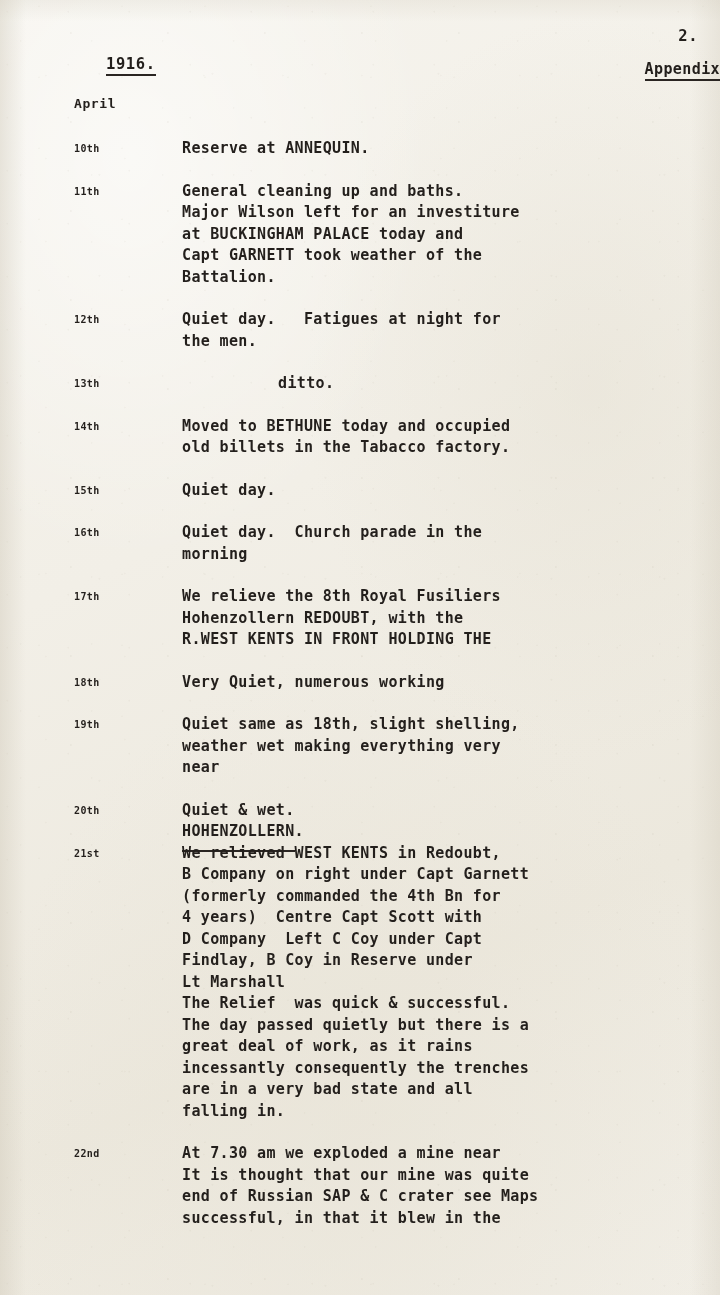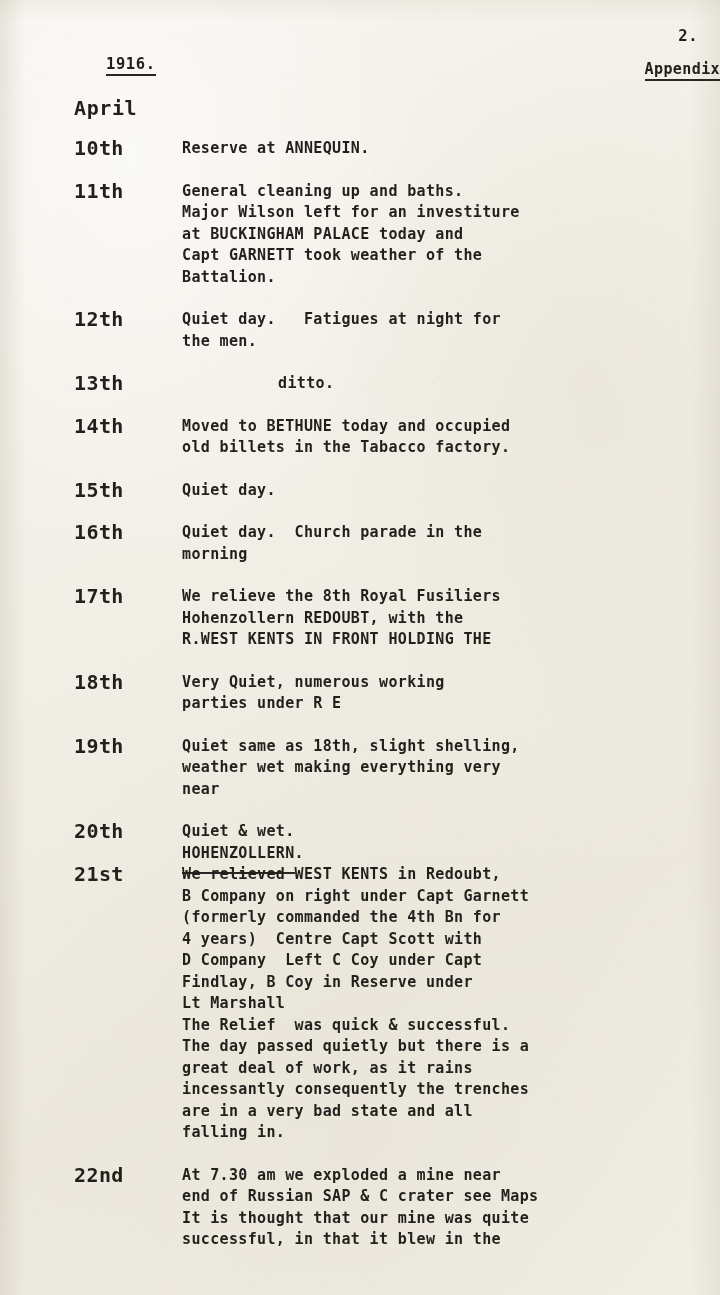--- a/index.html
+++ b/index.html
@@ -84,21 +84,21 @@
     letter-spacing: 0.6px;
     border-bottom: 2px solid #2a2522;
     padding-bottom: 1px;
     margin-left: 32px;
   }
 
   .month {
     position: absolute;
     top: 96px;
     left: 74px;
-    font-size: 20px;
+    font-size: 13px;
     font-weight: 700;
     letter-spacing: 0.6px;
   }
 
   
   .entries {
     position: absolute;
     top: 138px;
     left: 0;
     right: 0;
@@ -109,21 +109,21 @@
     align-items: flex-start;
     margin-bottom: 21px;
   }
   .entry.tight { margin-bottom: 0px; justify-content: space-between; }
 
   .entry-date {
     width: 108px;
     flex: 0 0 108px;
     padding-left: 74px;
     box-sizing: border-box;
-    font-size: 20px;
+    font-size: 10px;
     font-weight: 700;
     letter-spacing: 0.4px;
     line-height: 21.5px;
     white-space: nowrap;
   }
 
   .entry-body {
     flex: 1 1 auto;
     padding-left: 74px;
     box-sizing: border-box;
@@ -189,34 +189,34 @@
         <div class="entry">
           <div class="entry-date">16th</div>
           <div class="entry-body"><span class="entry-line">Quiet day.  Church parade in the</span><span class="entry-line">morning</span></div>
         </div>
         <div class="entry">
           <div class="entry-date">17th</div>
           <div class="entry-body"><span class="entry-line">We relieve the 8th Royal Fusiliers</span><span class="entry-line">Hohenzollern REDOUBT, with the</span><span class="entry-line">R.WEST KENTS IN FRONT HOLDING THE</span></div>
         </div>
         <div class="entry">
           <div class="entry-date">18th</div>
-          <div class="entry-body"><span class="entry-line">Very Quiet, numerous working</span><span class="entry-line">parties under R E</span></div>
+          <div class="entry-body"><span class="entry-line">Very Quiet, numerous working</span></div>
         </div>
         <div class="entry">
           <div class="entry-date">19th</div>
           <div class="entry-body"><span class="entry-line">Quiet same as 18th, slight shelling,</span><span class="entry-line">weather wet making everything very</span><span class="entry-line">near</span></div>
         </div>
         <div class="entry tight">
           <div class="entry-date">20th</div>
           <div class="entry-body"><span class="entry-line">Quiet &amp; wet.</span><span class="entry-line"><span class="underline-word">HOHENZOLLERN</span><span>.</span></span></div>
         </div>
         <div class="entry">
           <div class="entry-date">21st</div>
           <div class="entry-body"><span class="entry-line">We relieved WEST KENTS in Redoubt,</span><span class="entry-line">B Company on right under Capt Garnett</span><span class="entry-line">(formerly commanded the 4th Bn for</span><span class="entry-line">4 years)  Centre Capt Scott with</span><span class="entry-line">D Company  Left C Coy under Capt</span><span class="entry-line">Findlay, B Coy in Reserve under</span><span class="entry-line">Lt Marshall</span><span class="entry-line">The Relief  was quick &amp; successful.</span><span class="entry-line">The day passed quietly but there is a</span><span class="entry-line">great deal of work, as it rains</span><span class="entry-line">incessantly consequently the trenches</span><span class="entry-line">are in a very bad state and all</span><span class="entry-line">falling in.</span></div>
         </div>
         <div class="entry">
           <div class="entry-date">22nd</div>
-          <div class="entry-body"><span class="entry-line">At 7.30 am we exploded a mine near</span><span class="entry-line">end of Russian SAP &amp; C crater see Maps</span><span class="entry-line">It is thought that our mine was quite</span><span class="entry-line">successful, in that it blew in the</span></div>
+          <div class="entry-body"><span class="entry-line">At 7.30 am we exploded a mine near</span><span class="entry-line">It is thought that our mine was quite</span><span class="entry-line">end of Russian SAP &amp; C crater see Maps</span><span class="entry-line">successful, in that it blew in the</span></div>
         </div>
       </div>
 
   </div>
 </div>
 
 </body></html>

